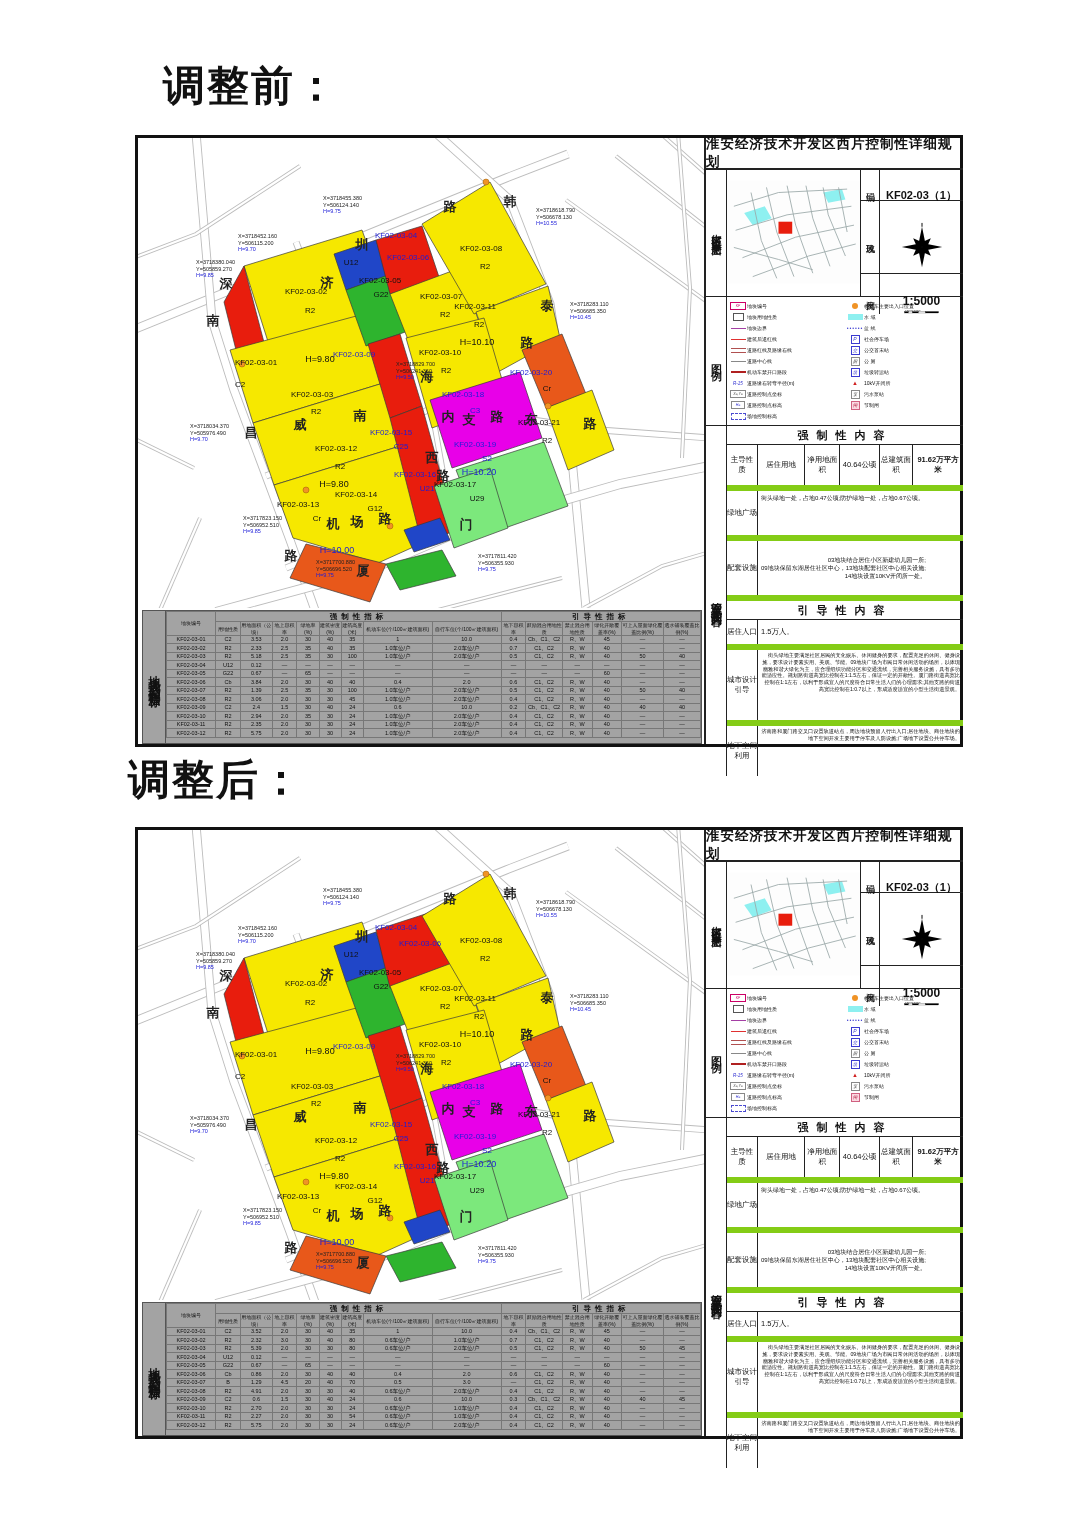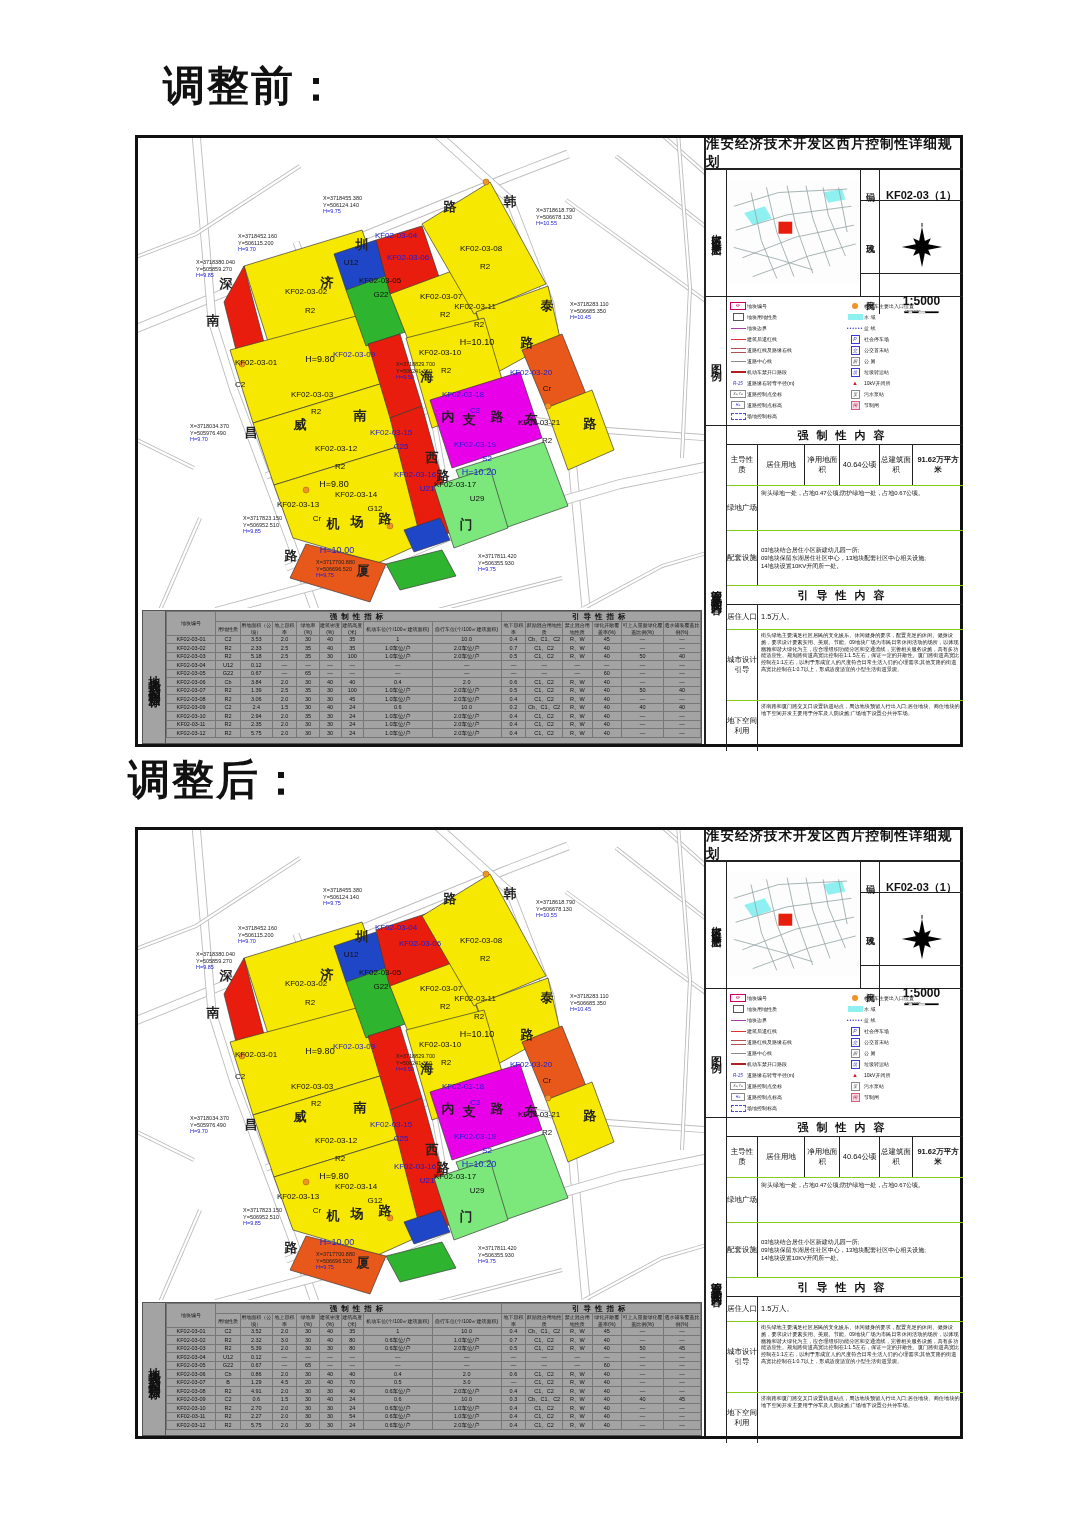--- a/index.html
+++ b/index.html
@@ -34,23 +34,23 @@
   .leg-lab{width:20px;border-right:1px solid #222;font-size:11px;letter-spacing:6px;}
   .leg-items{flex:1;display:flex;padding:4px 2px;gap:2px;}
   .leg-col{flex:1;display:flex;flex-direction:column;justify-content:flex-start;gap:1px;}
   .leg-it{display:flex;align-items:center;height:10px;}
   .leg-sym{width:18px;display:flex;align-items:center;justify-content:center;flex:none;}
   .leg-tx{font-size:5px;white-space:nowrap;}
   .row-low{flex:1;display:flex;}
   .man-lab{width:20px;border-right:1px solid #222;font-size:11px;letter-spacing:2px;}
   .sections{flex:1;display:flex;flex-direction:column;}
   .sec-hd{height:18px;display:flex;align-items:center;justify-content:center;font-weight:bold;font-size:11px;letter-spacing:8px;border-bottom:1px solid #222;}
-  .kv-row{display:flex;border-bottom:1px solid #84cc16;}
+  .kv-row{display:flex;border-bottom:6px solid #84cc16;}
   .kv-k{width:30px;border-right:1px solid #222;display:flex;align-items:center;justify-content:center;text-align:center;font-size:7.5px;flex:none;}
-  .kv-v{flex:1;display:flex;align-items:center;font-size:7.5px;padding:1px 3px;}
+  .kv-v{flex:1;display:flex;align-items:center;font-size:7.5px;padding:1px 3px;text-align:right;}
   .kv-v.small{font-size:6px;line-height:1.35;}
   .kv-v.tiny{font-size:5.2px;line-height:1.3;align-items:flex-start;padding-top:2px;}
   .h40{height:40px;} .h44{height:44px;} .h54{height:54px;} .h24{height:24px;} .h70{height:70px;} .h50{height:50px;border-bottom:none;}
   .six{display:flex;flex:1;}
   .six>div{display:flex;align-items:center;justify-content:center;text-align:center;font-size:7.5px;border-right:1px solid #222;padding:0 1px;}
   .six>div:last-child{border-right:none;font-weight:bold;}
   .lsym{display:inline-block;}
   pre.ml{margin:0;font-family:inherit;white-space:pre-wrap;}
 </style>
 </head>

